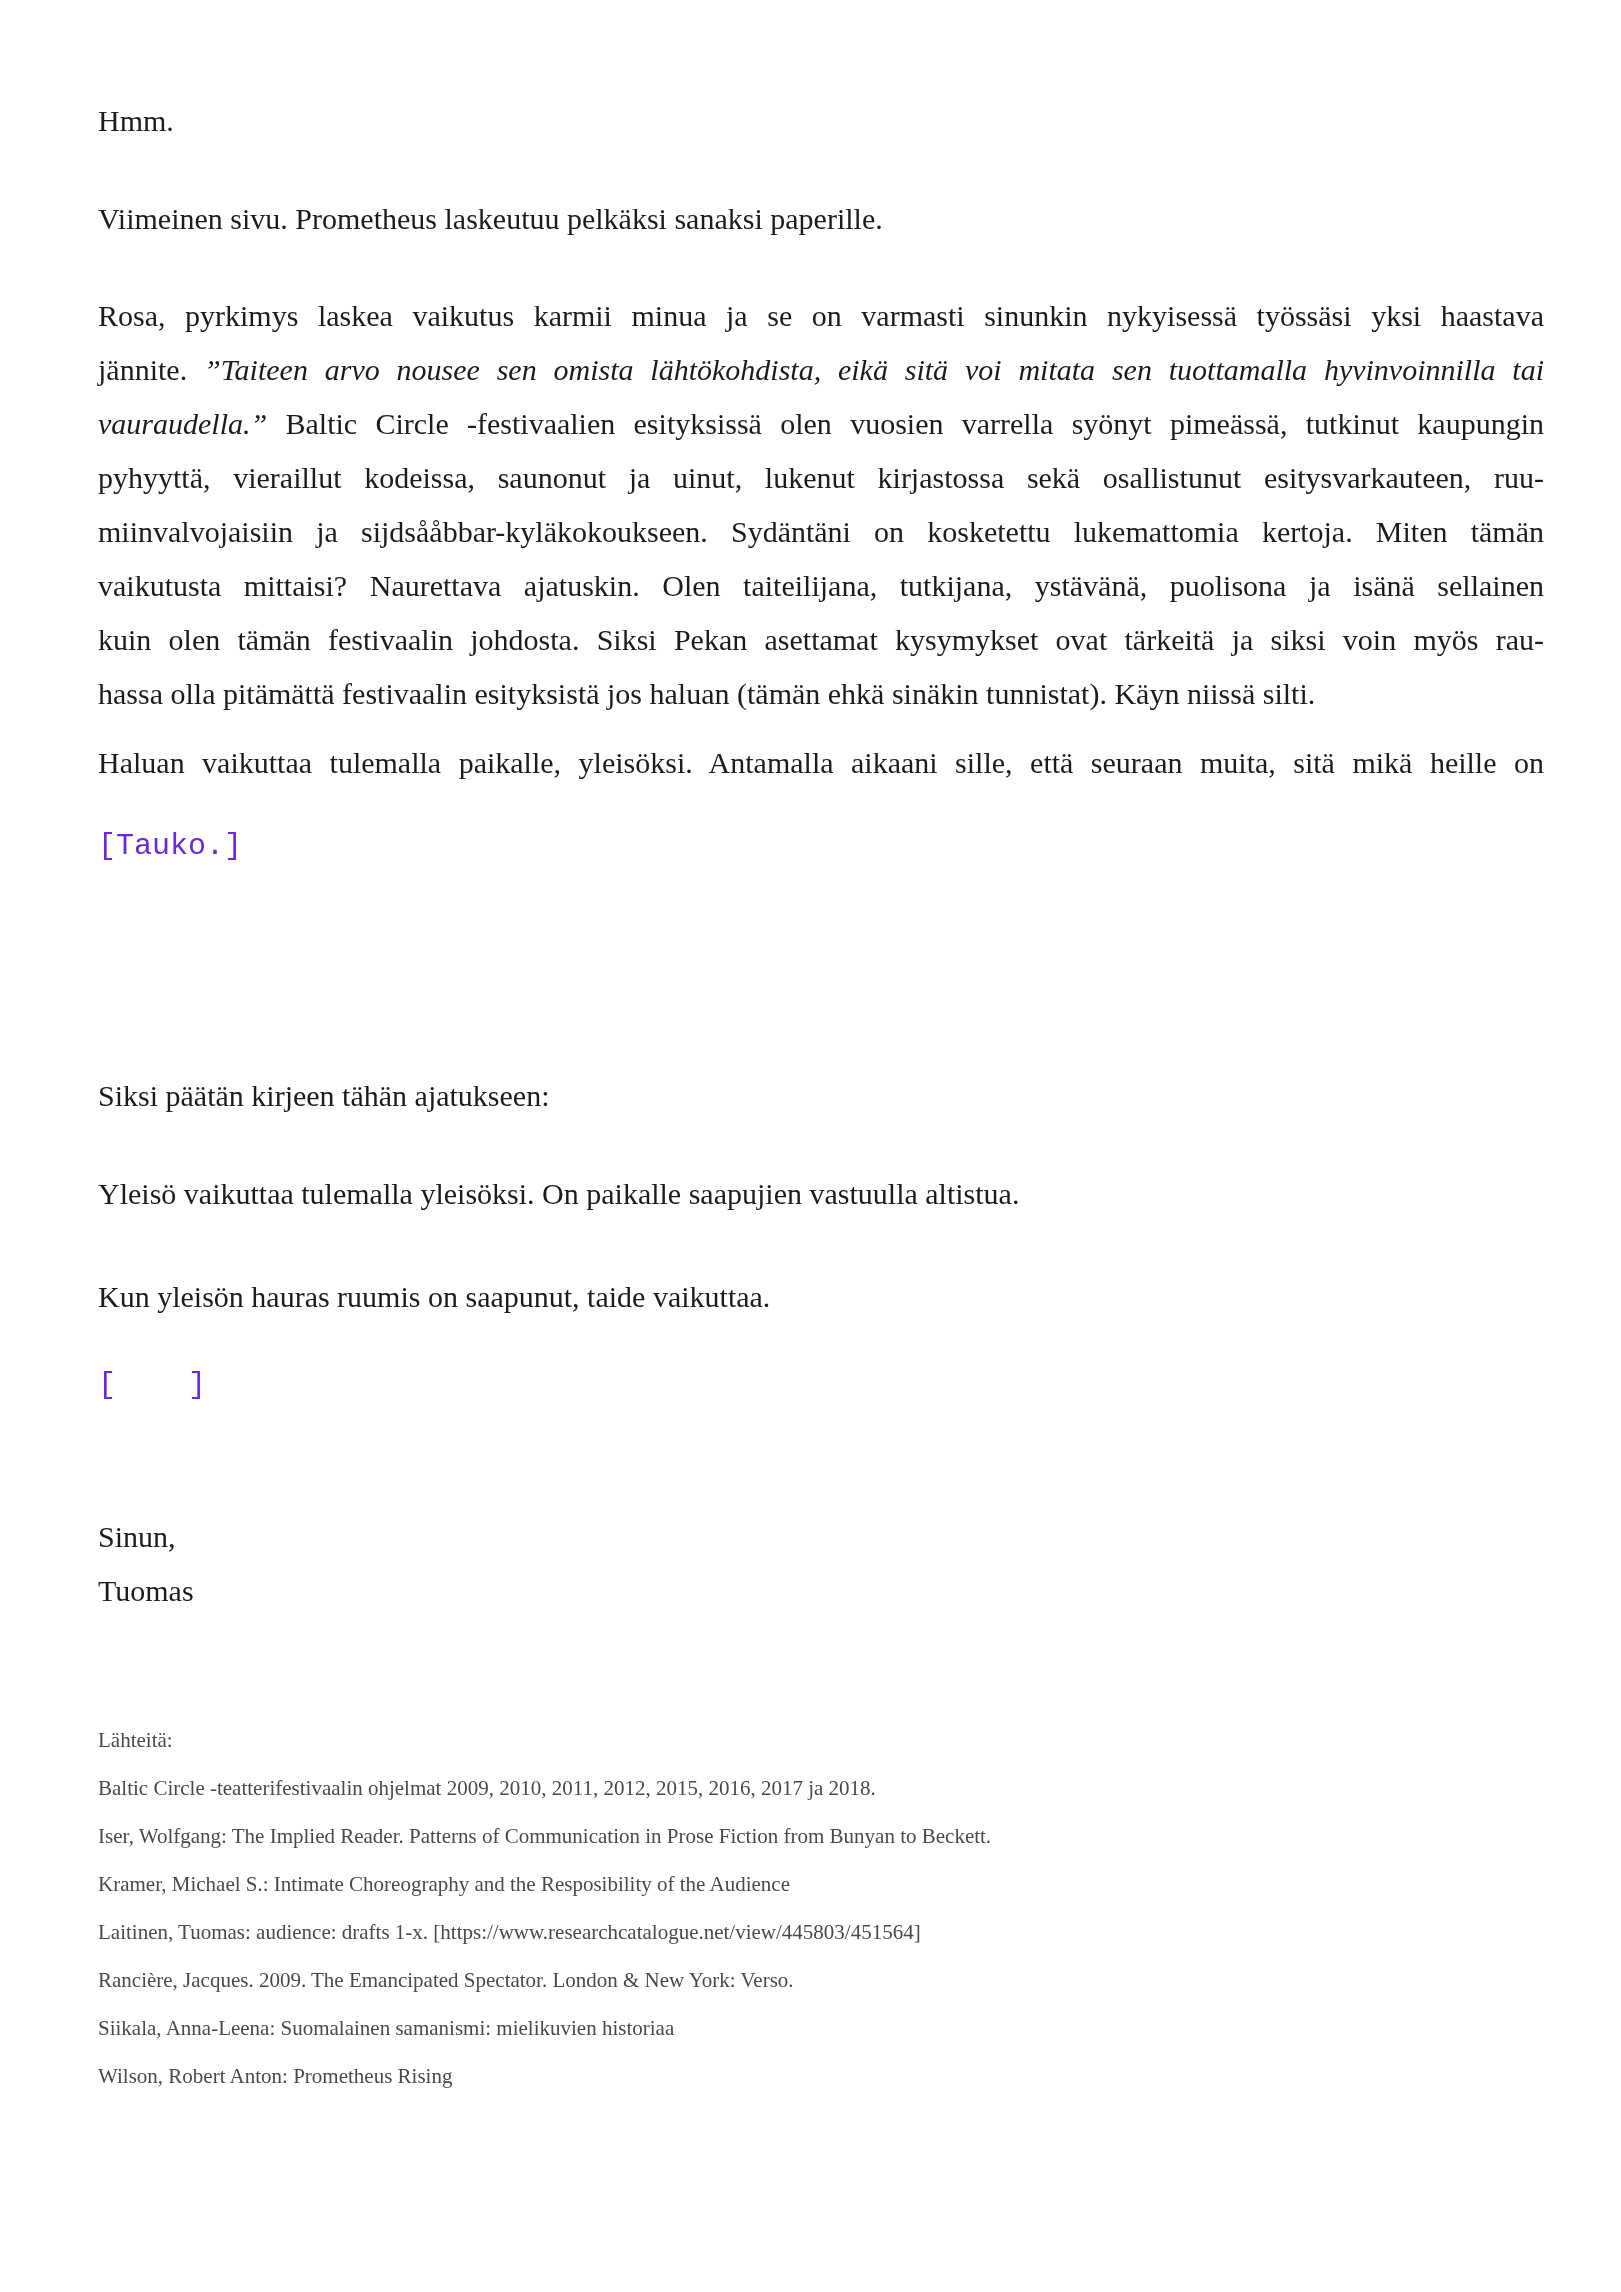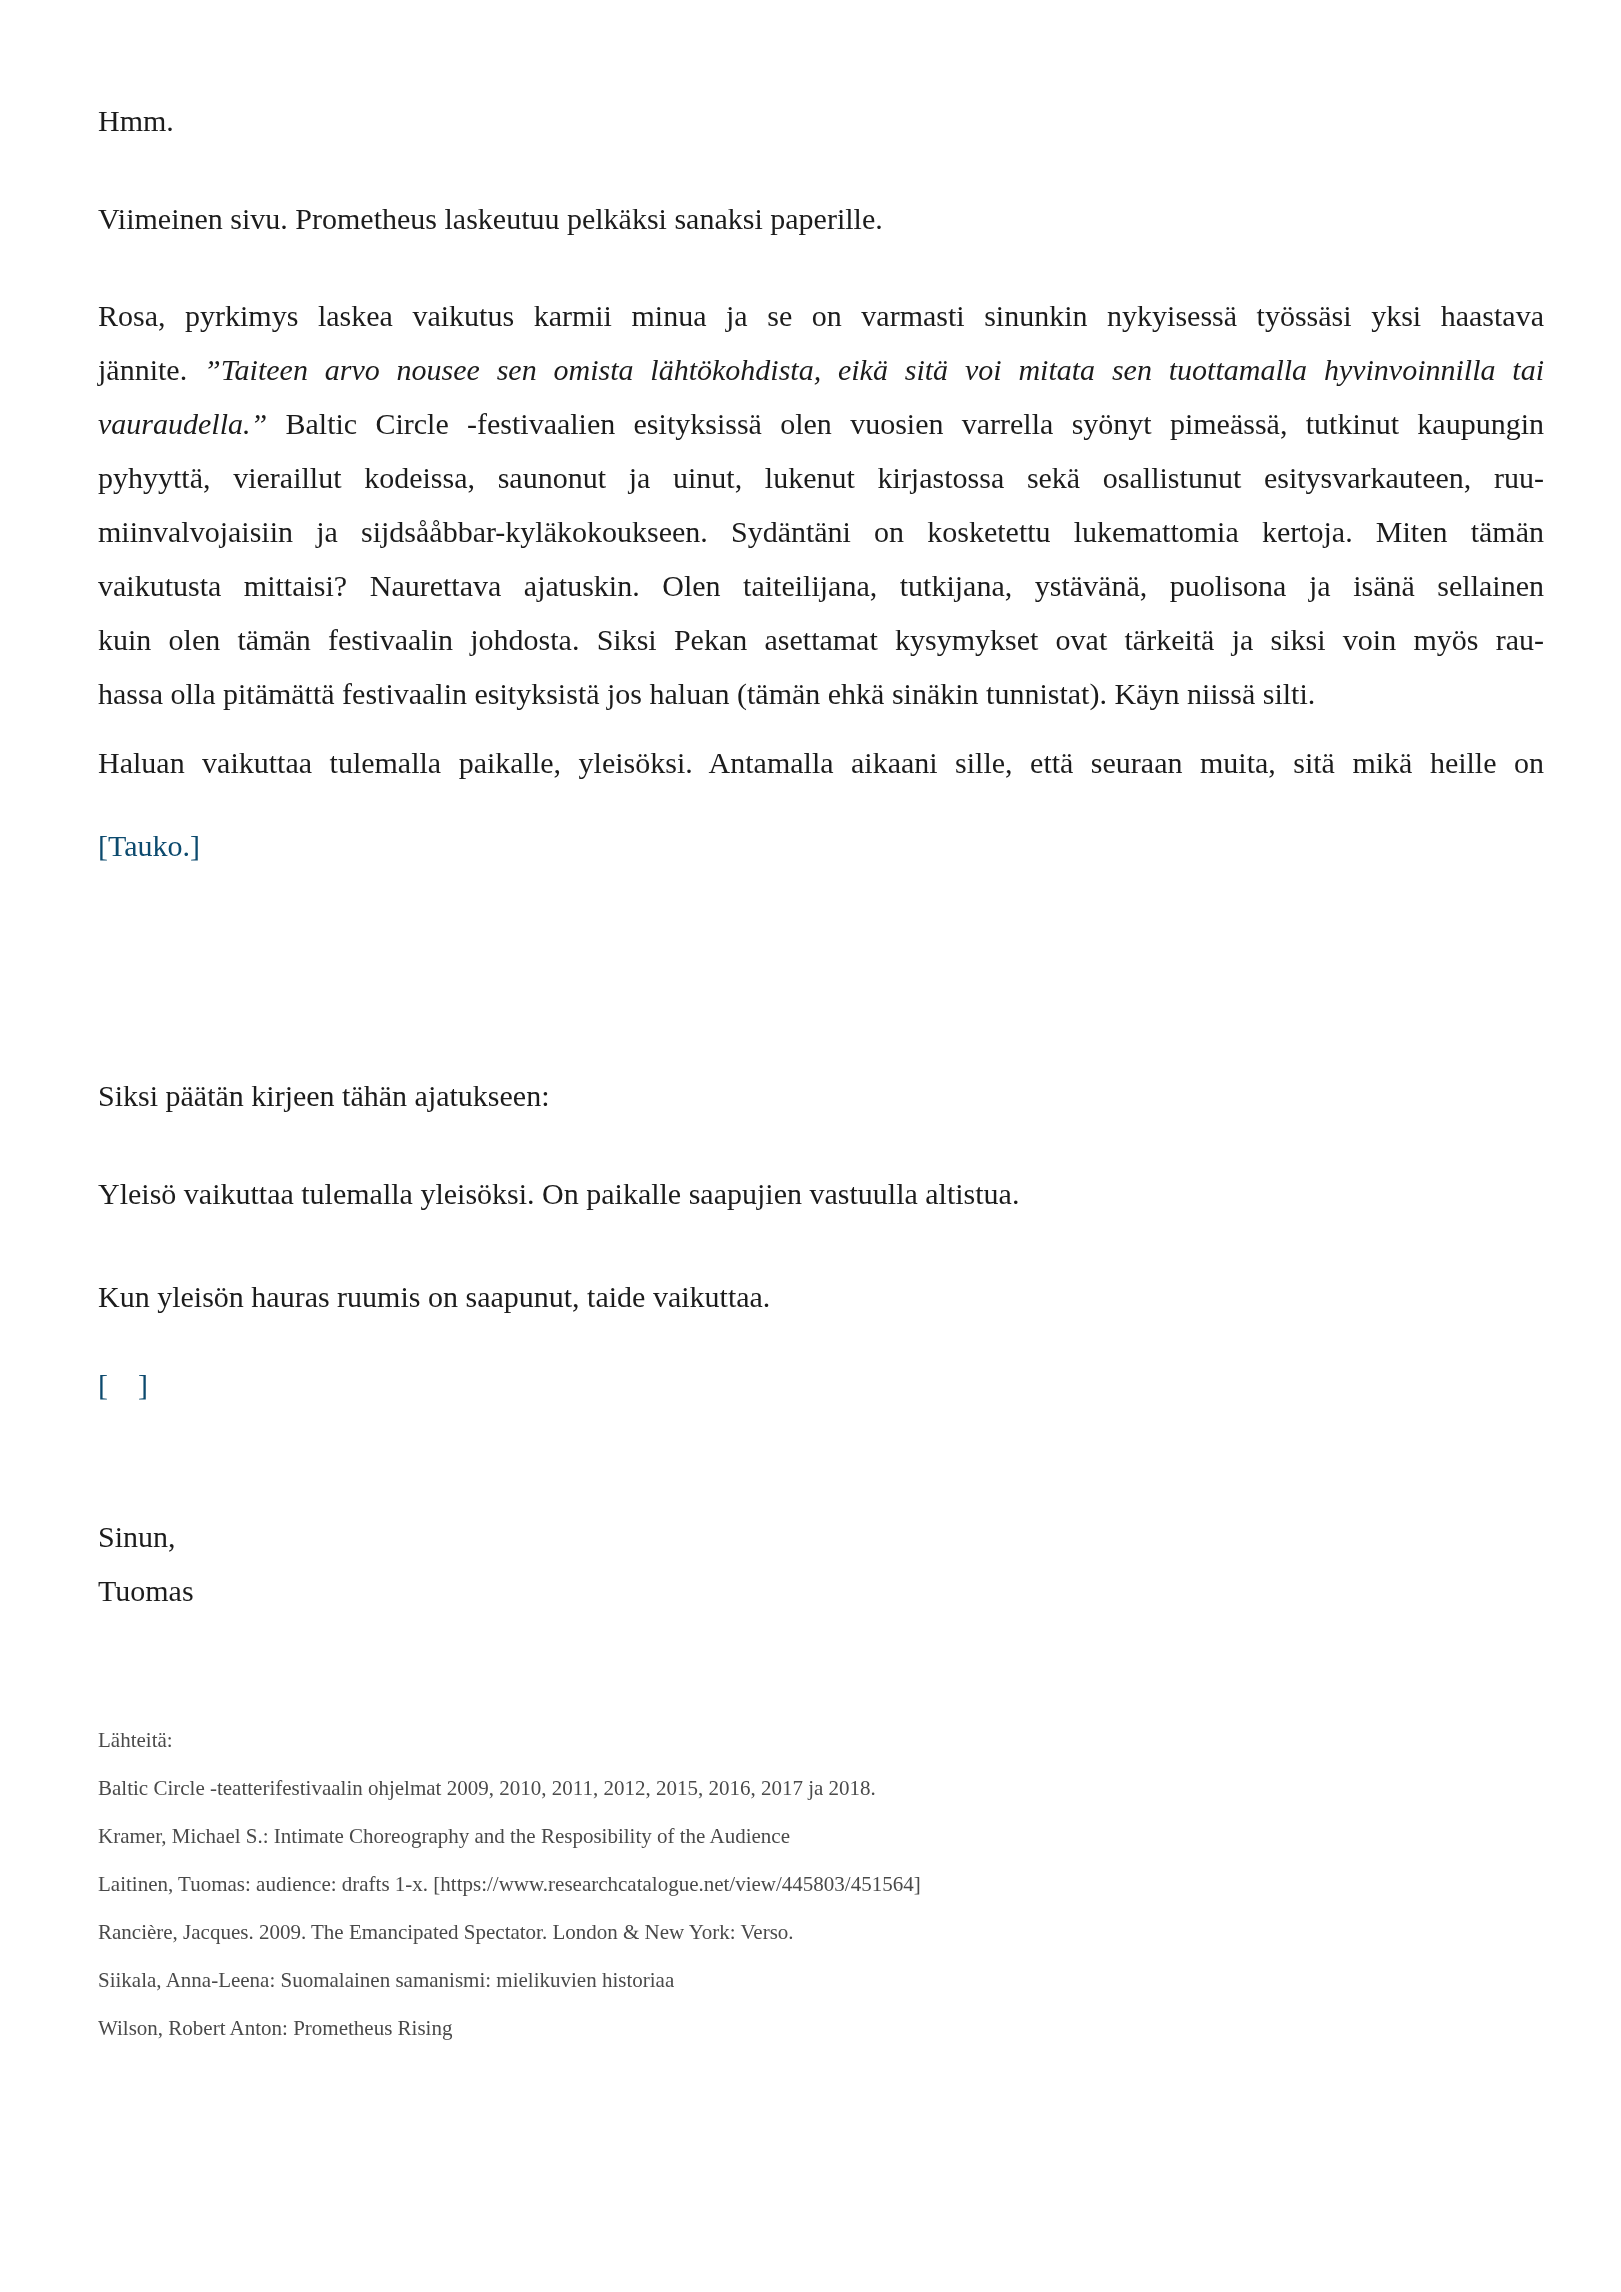--- a/index.html
+++ b/index.html
@@ -21,21 +21,21 @@
     overflow: hidden;
   }
   .block { margin: 0; }
   
   .jl {
     text-align: justify;
     text-align-last: justify;
   }
   .ll { text-align: left; }
   .italic { font-style: italic; }
-  .red { color: #0c4a6e; }
+  .red { color: #6d28d9; font-family: Liberation Mono, monospace; }
   .mt-viimeinen { margin-top: 44px; }
   .mt-para3     { margin-top: 43px; }
   .mt-para4     { margin-top: 14.7px; }
   .mt-tauko     { margin-top: 29px; }
   .mt-siksi     { margin-top: 196px; }
   .mt-yleiso    { margin-top: 44px; }
   .mt-kun       { margin-top: 49px; }
   .mt-brackets  { margin-top: 34px; }
   .mt-signature { margin-top: 98px; }
   .references {
@@ -80,20 +80,21 @@
   <p class="block ll red mt-brackets">[&nbsp;&nbsp;&nbsp;&nbsp;]</p>
 
   <div class="mt-signature">
     <div class="ll">Sinun,</div>
     <div class="ll">Tuomas</div>
   </div>
 
   <div class="references">
     <div class="ll">Lähteitä:</div>
     <div class="ll">Baltic Circle -teatterifestivaalin ohjelmat 2009, 2010, 2011, 2012, 2015, 2016, 2017 ja 2018.</div>
+    <div class="ll">Iser, Wolfgang: The Implied Reader. Patterns of Communication in Prose Fiction from Bunyan to Beckett.</div>
     <div class="ll">Kramer, Michael S.: Intimate Choreography and the Resposibility of the Audience</div>
     <div class="ll">Laitinen, Tuomas: audience: drafts 1-x. [https://www.researchcatalogue.net/view/445803/451564]</div>
     <div class="ll">Rancière, Jacques. 2009. The Emancipated Spectator. London &amp; New York: Verso.</div>
     <div class="ll">Siikala, Anna-Leena: Suomalainen samanismi: mielikuvien historiaa</div>
     <div class="ll">Wilson, Robert Anton: Prometheus Rising</div>
   </div>
 
 </div>
 
 

